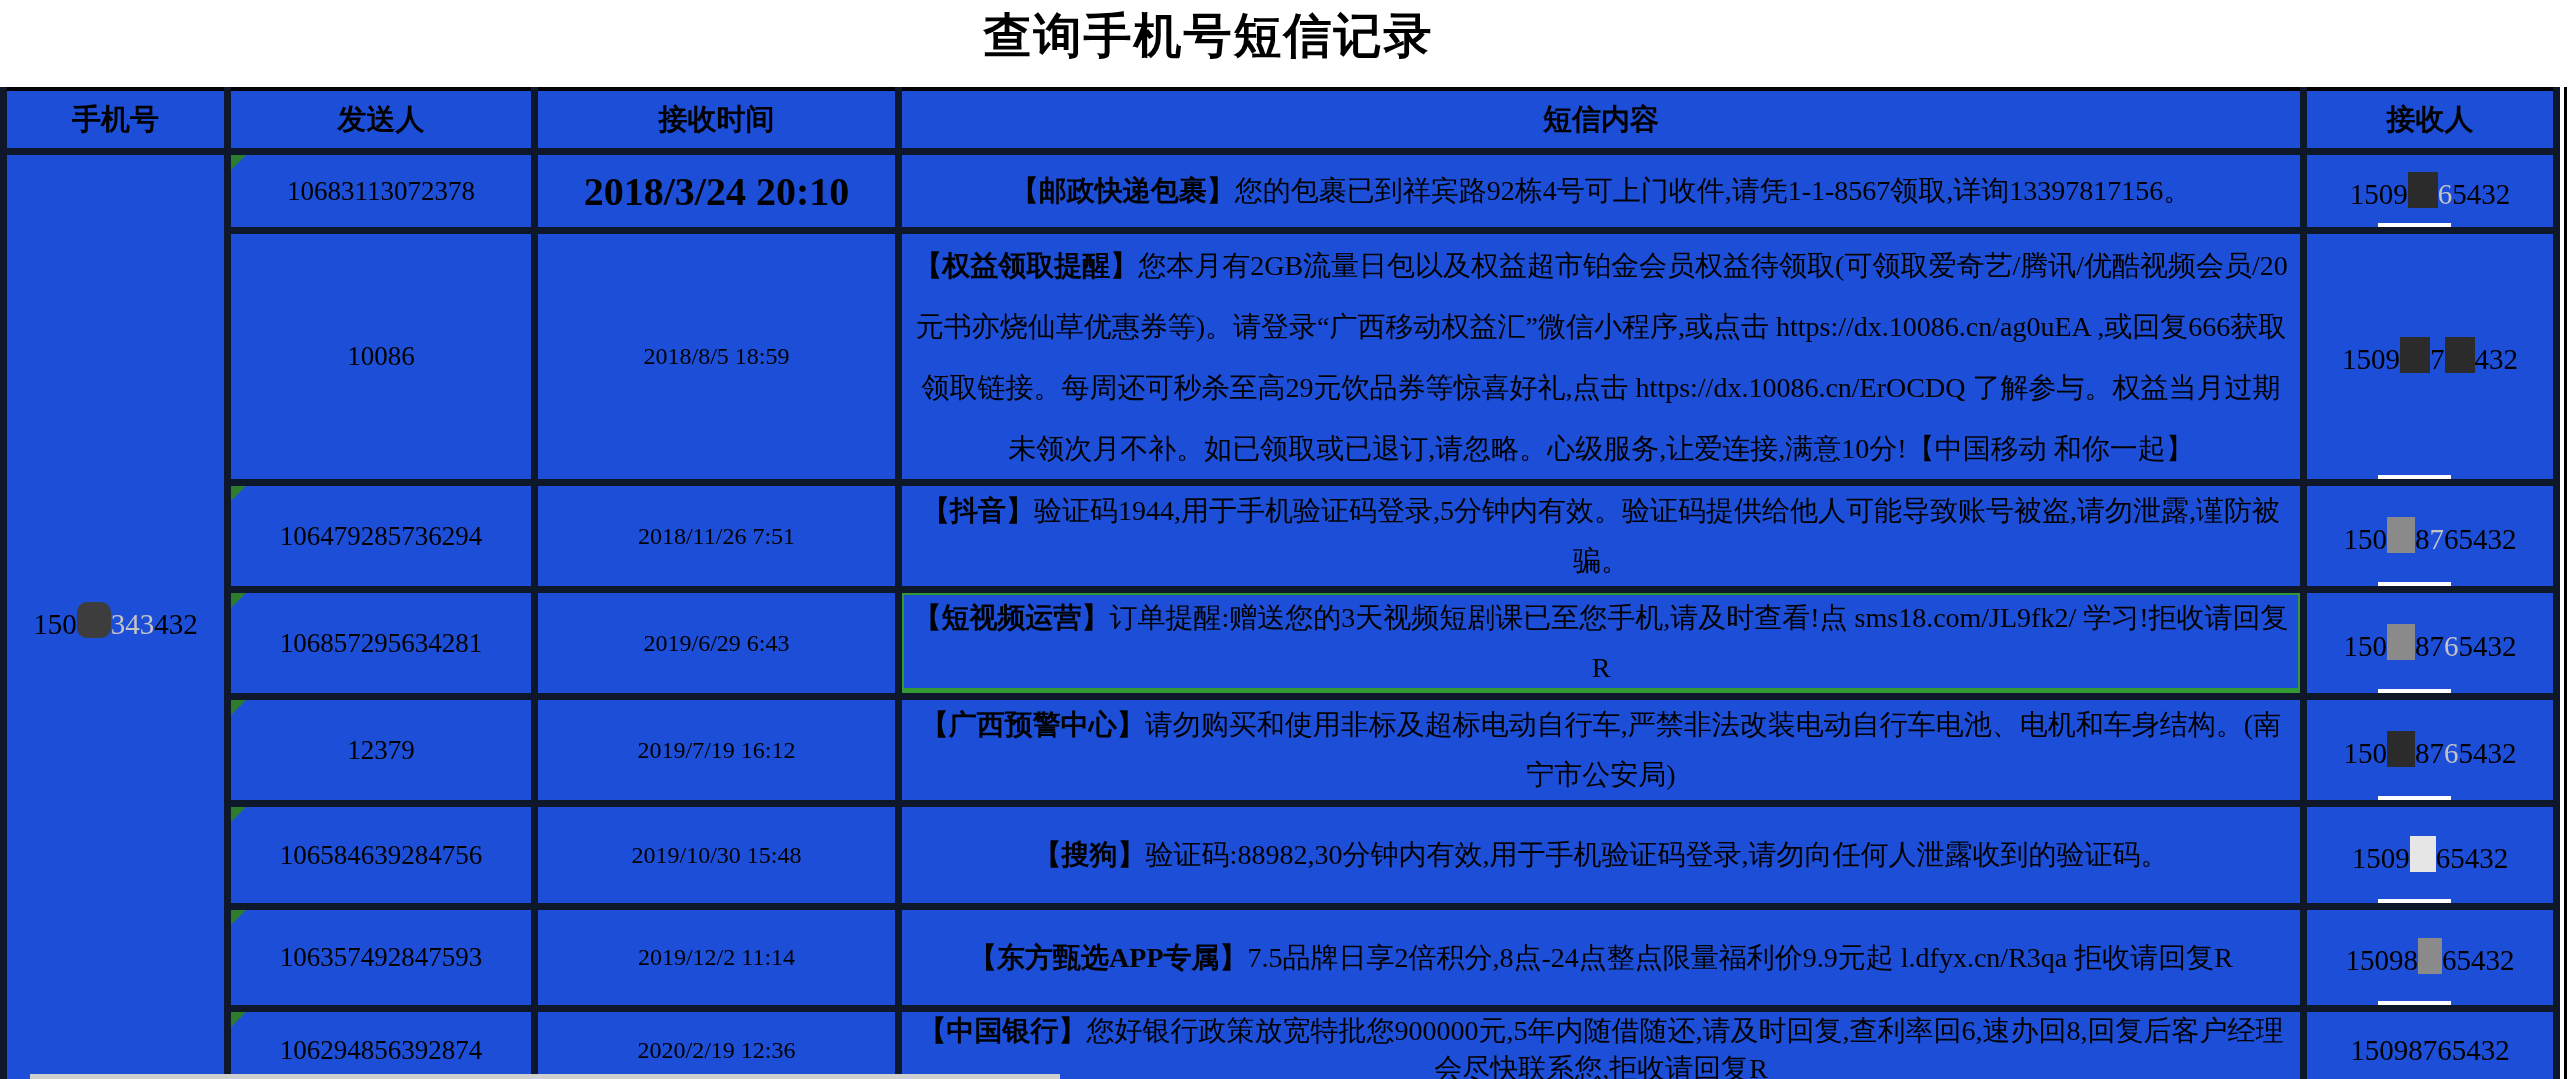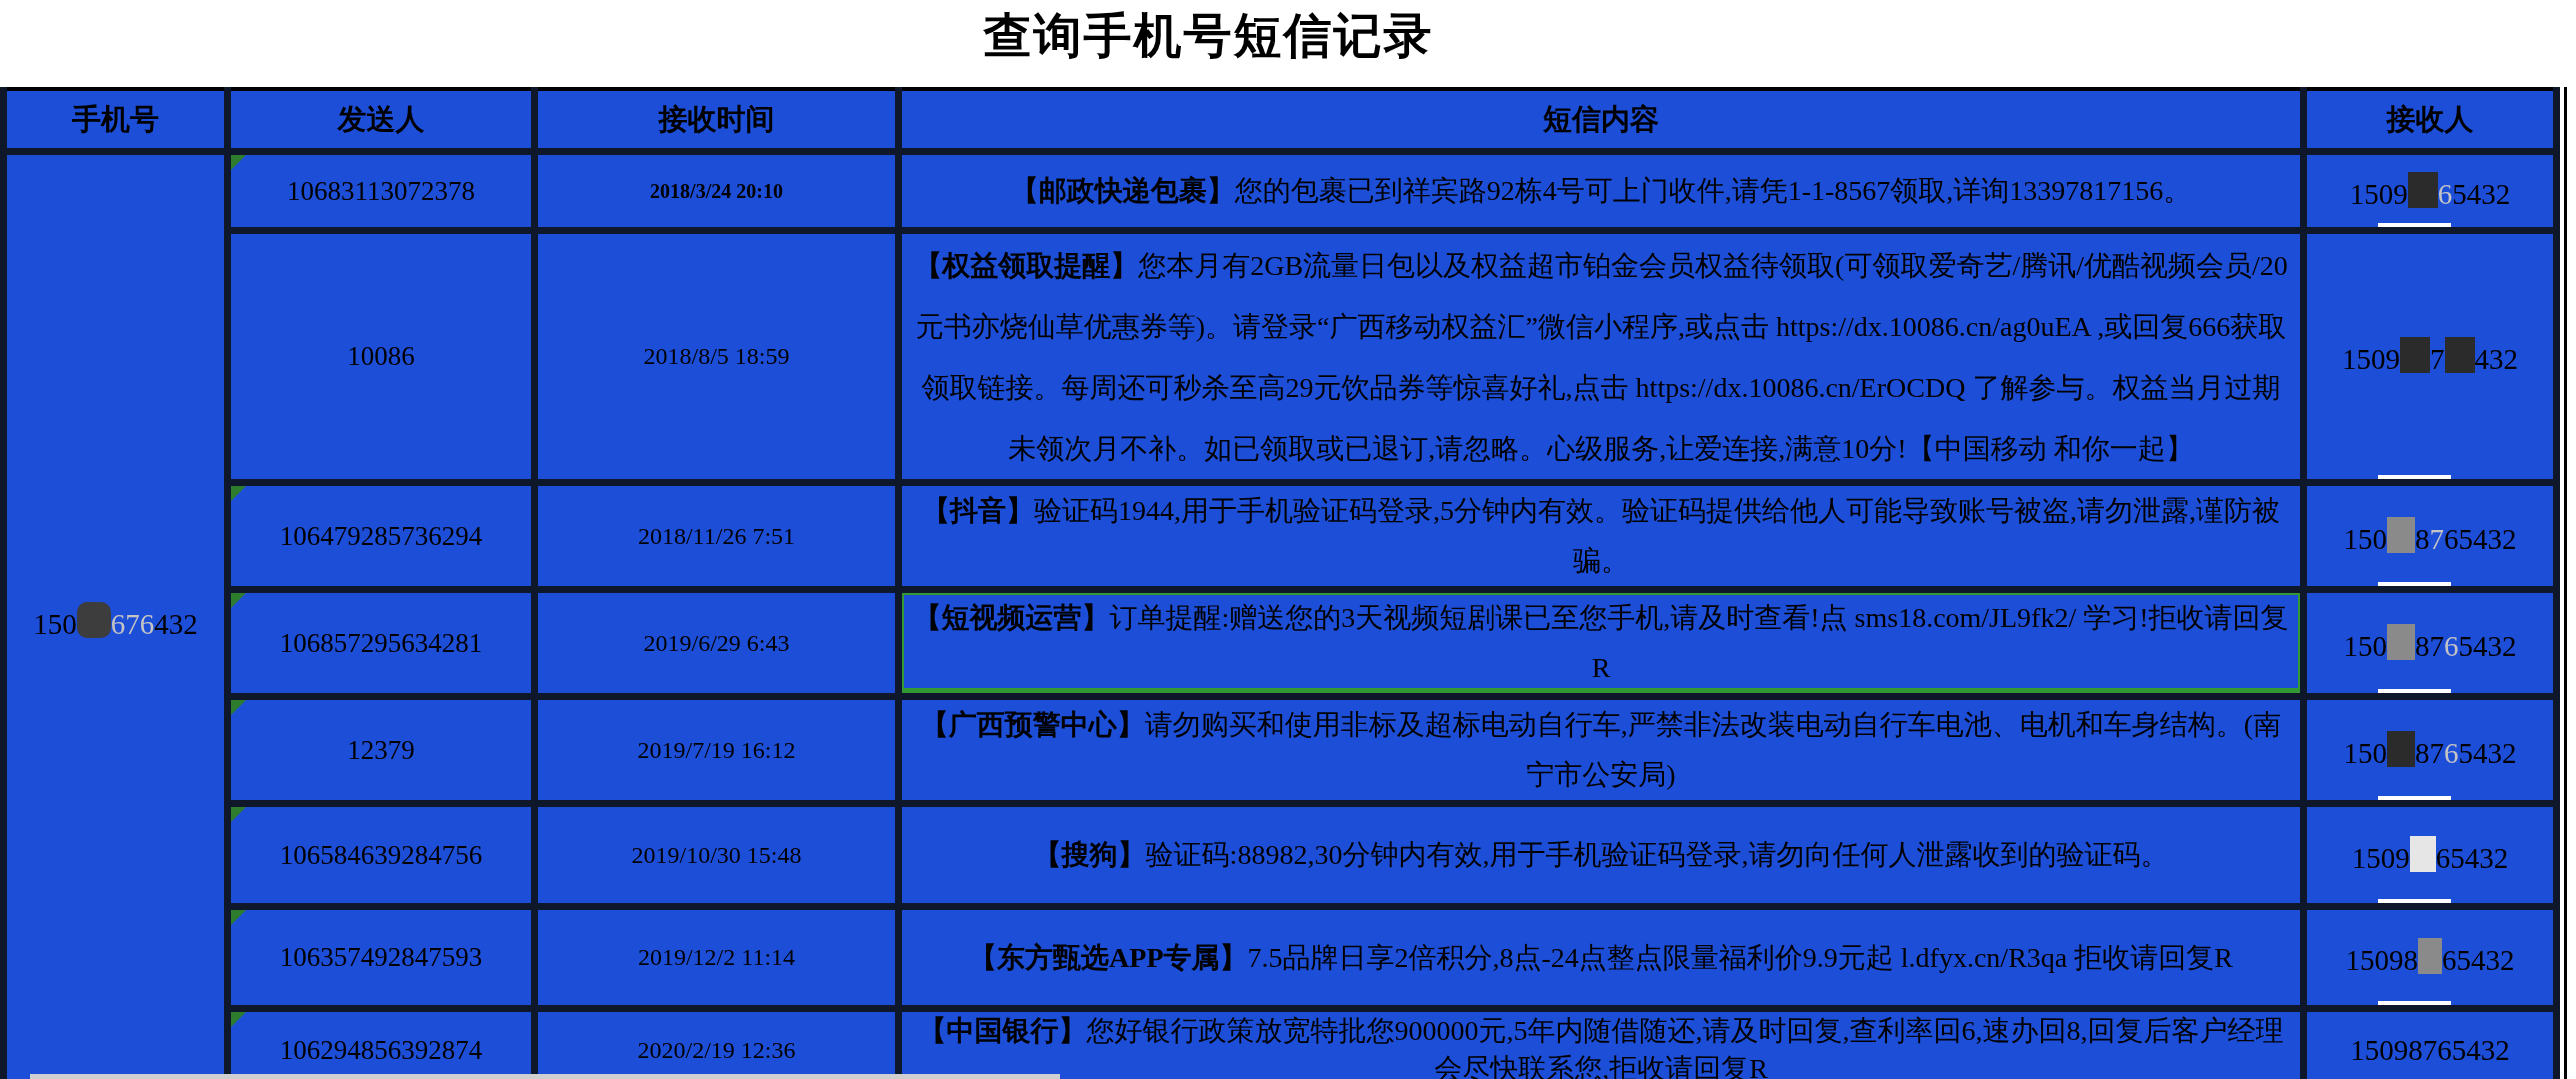--- a/index.html
+++ b/index.html
@@ -17,21 +17,21 @@
   col.c-sender{width:307px;}
   col.c-time{width:364px;}
   col.c-content{width:1405px;}
   col.c-receiver{width:253px;}
   td,th{border:7px solid #0f172a;padding:0 8px;text-align:center;vertical-align:middle;overflow:hidden;}
   tr.header-row th{border-top:4px solid #000;border-bottom:4px solid #000;font-size:29px;font-weight:bold;height:57px;}
   td{position:relative;}
   .phone-cell{font-size:29px;}
   .sender-cell{font-size:27px;}
   .time-cell{font-size:24px;}
-  .time-emph{font-size:20px;font-weight:bold;}
+  .time-emph{font-size:40px;font-weight:bold;}
   .content-cell{font-size:28px;line-height:50px;}
   .content-cell b{font-weight:bold;}
   .lh-tall{line-height:61px;}
   .lh-tight{line-height:38px;vertical-align:top;}
   .receiver-cell{font-size:29px;white-space:nowrap;}
   tr.r1{height:79px;} tr.r2{height:252px;} tr.r3{height:91px;} tr.r4{height:105px;}
   tr.r5{height:101px;} tr.r6{height:103px;} tr.r7{height:102px;} tr.r8{height:77px;}
   
   .tri{
     position:absolute;top:0;left:0;width:0;height:0;
@@ -77,21 +77,21 @@
         <tr class="header-row">
     <th>手机号</th>
     <th>发送人</th>
     <th>接收时间</th>
     <th>短信内容</th>
     <th>接收人</th>
   </tr>
 
   <tr class="r1">
     <td class="phone-cell" rowspan="8">
-      <span class="segs"><span>150</span><span class="mask blob" style="width: 34px;"></span><span class="faded">676</span><span>432</span></span>
+      <span class="segs"><span>150</span><span class="mask blob" style="width: 34px;"></span><span class="faded">343</span><span>432</span></span>
     </td>
     <td class="sender-cell">
       <span class="tri"></span>
       <span>10683113072378</span>
     </td>
     <td class="time-cell time-emph">
       <span>2018/3/24 20:10</span>
     </td>
     <td class="content-cell">
       <b>【邮政快递包裹】</b><span>您的包裹已到祥宾路92栋4号可上门收件,请凭1-1-8567领取,详询13397817156。</span>

